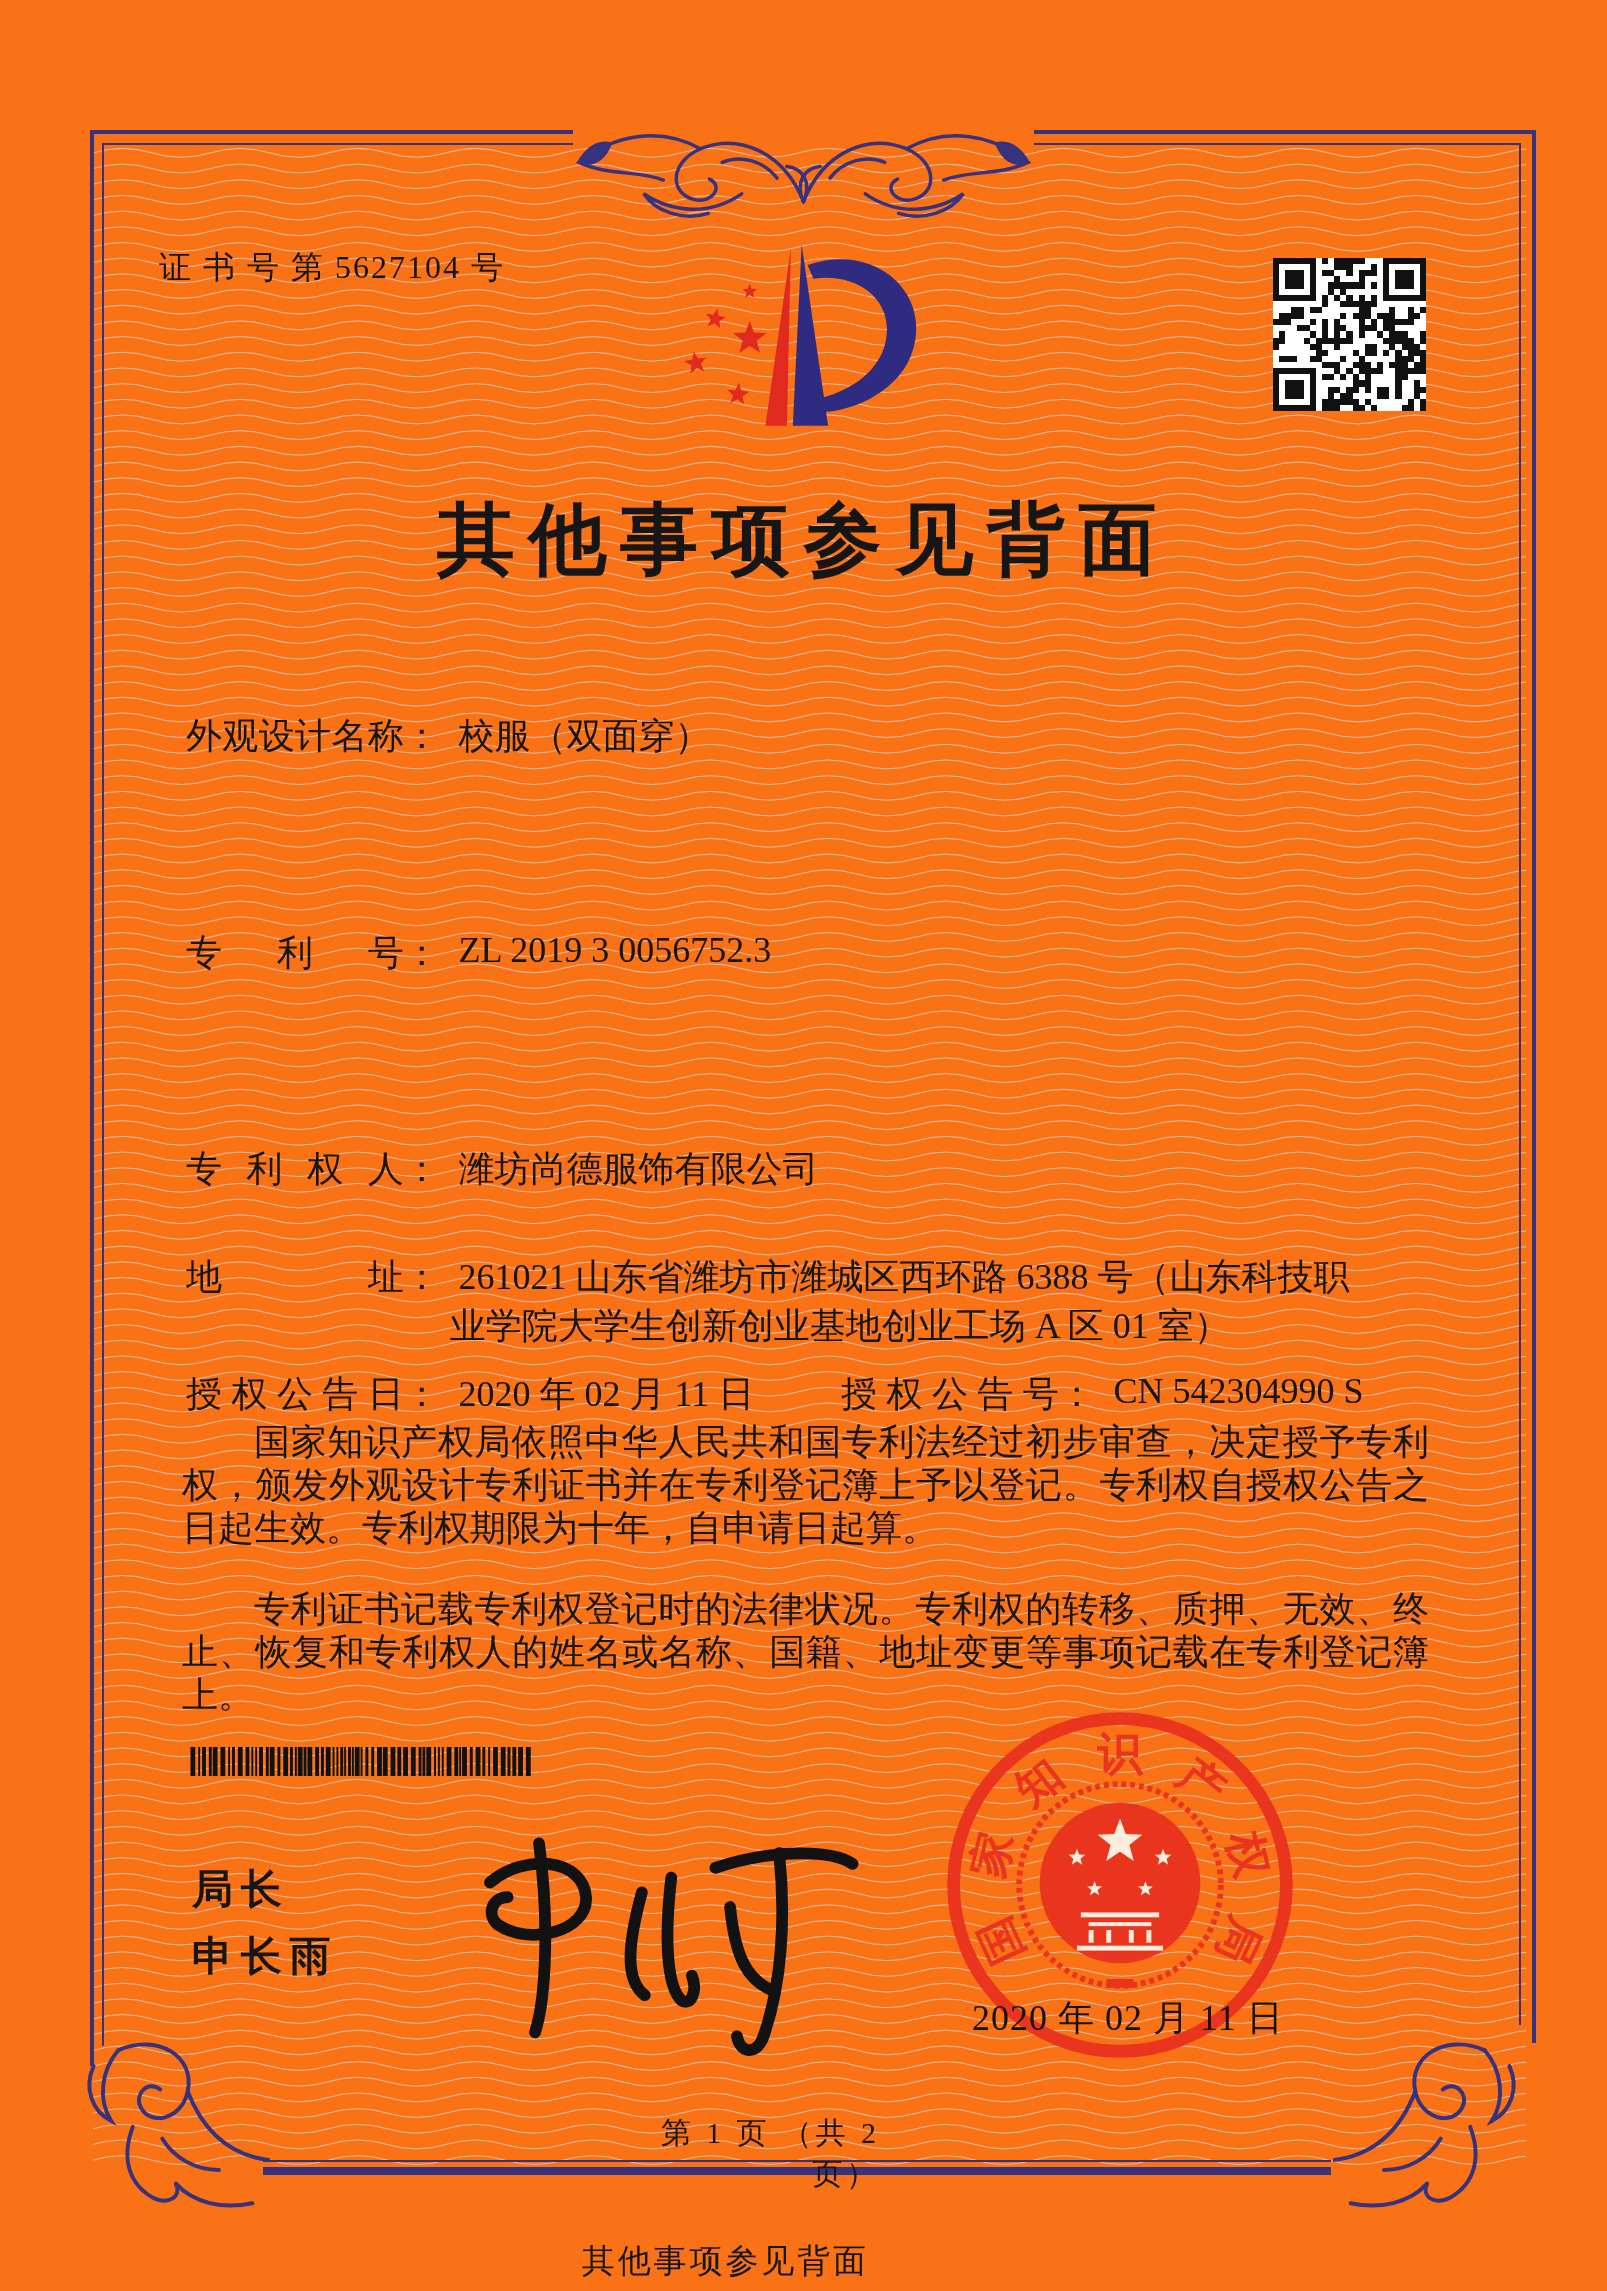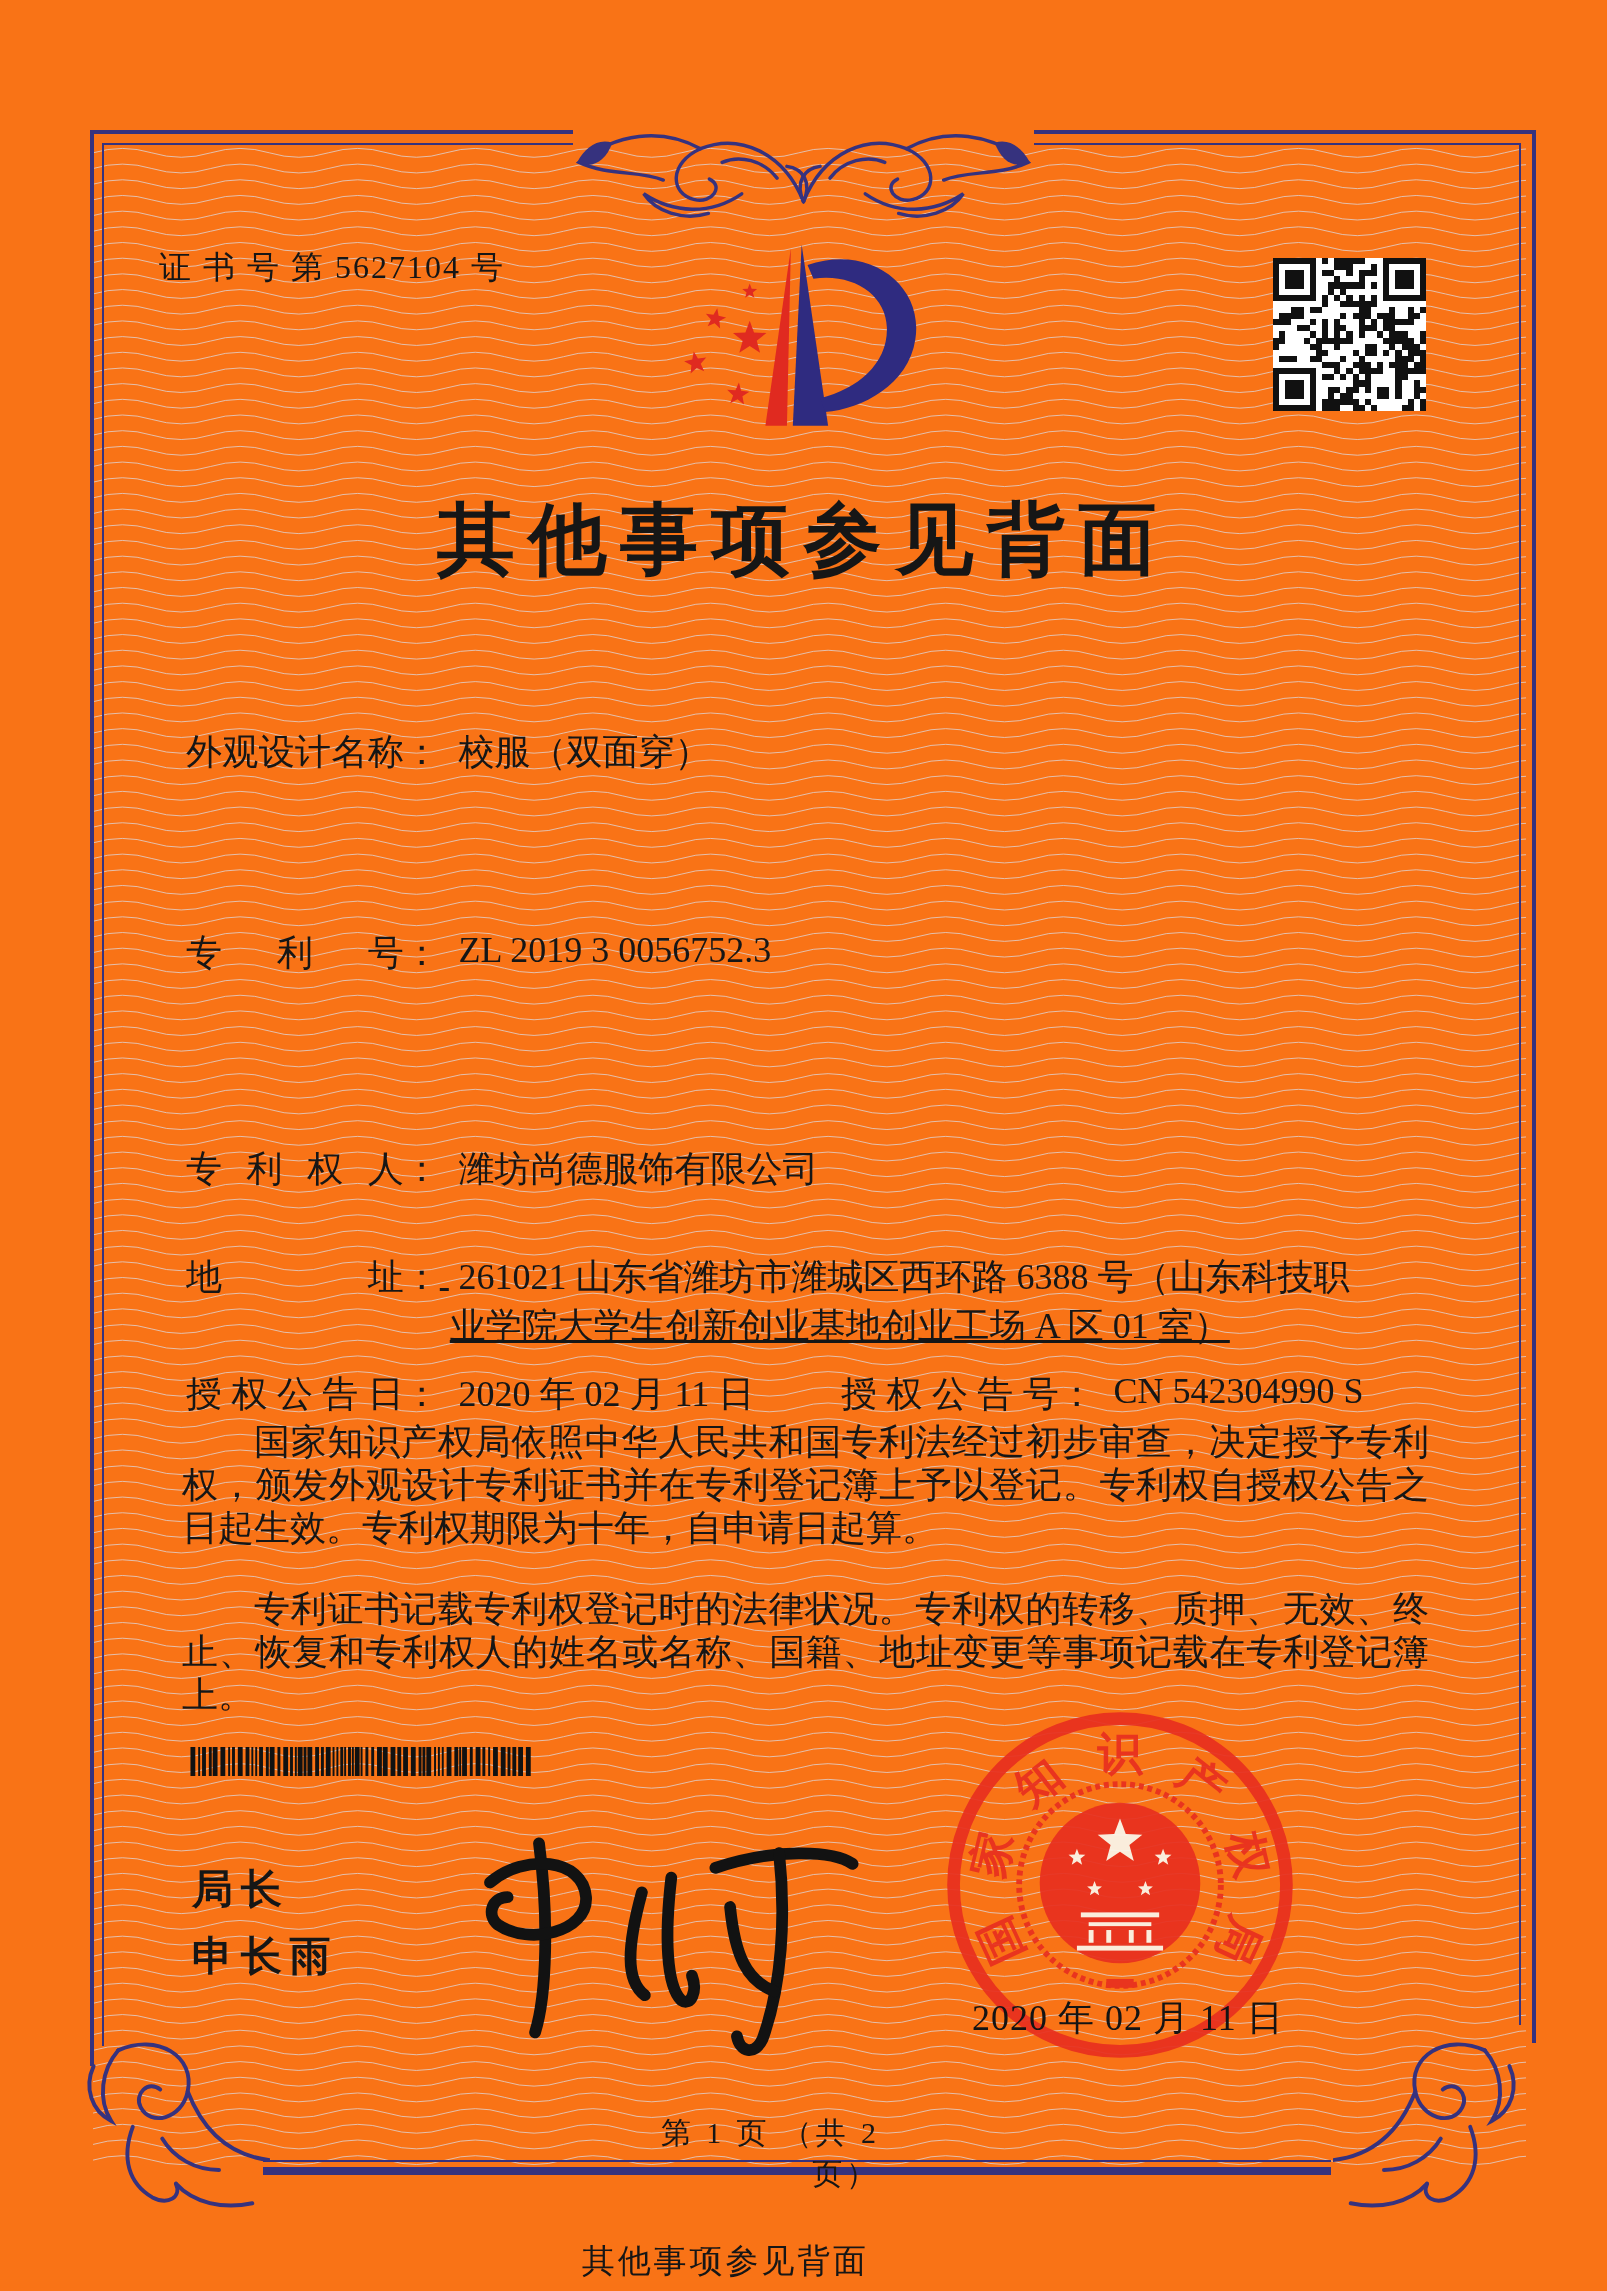--- a/index.html
+++ b/index.html
@@ -523,33 +523,33 @@
       <rect x="13" y="24" width="1" height="1" fill="#111"></rect>
       <rect x="14" y="24" width="1" height="1" fill="#111"></rect>
       <rect x="16" y="24" width="1" height="1" fill="#111"></rect>
       <rect x="21" y="24" width="1" height="1" fill="#111"></rect>
       <rect x="22" y="24" width="1" height="1" fill="#111"></rect>
       <rect x="24" y="24" width="1" height="1" fill="#111"></rect>
     </svg>
 
   <div class="abs title">其他事项参见背面</div>
 
-  <div class="abs frow" style="top:728px;">
+  <div class="abs frow" style="top:712px;">
     <span class="flabel">外观设计名称</span><span class="fcolon">：</span>
     <span class="fvalue">校服（双面穿）</span>
   </div>
   <div class="abs frow" style="top:929px;">
     <span class="flabel">专利号</span><span class="fcolon">：</span>
     <span class="fvalue">ZL 2019 3 0056752.3</span>
   </div>
   <div class="abs frow" style="top:1145px;">
     <span class="flabel">专利权人</span><span class="fcolon">：</span>
     <span class="fvalue">潍坊尚德服饰有限公司</span>
   </div>
-  <div class="abs frow" style="top:1253px;text-decoration:underline;">
+  <div class="abs frow" style="top:1253px;">
     <span class="flabel">地址</span><span class="fcolon">：</span>
     <span class="fvalue">261021 山东省潍坊市潍城区西环路 6388 号（山东科技职</span>
     <div class="addr2">业学院大学生创新创业基地创业工场 A 区 01 室）</div>
   </div>
   <div class="abs frow" style="top:1370px;">
     <span class="flabel">授权公告日</span><span class="fcolon">：</span>
     <span class="fvalue">2020 年 02 月 11 日</span>
   </div>
   <div class="abs frow" style="left:841px;top:1370px;">
     <span class="flabel">授权公告号</span><span class="fcolon">：</span>

